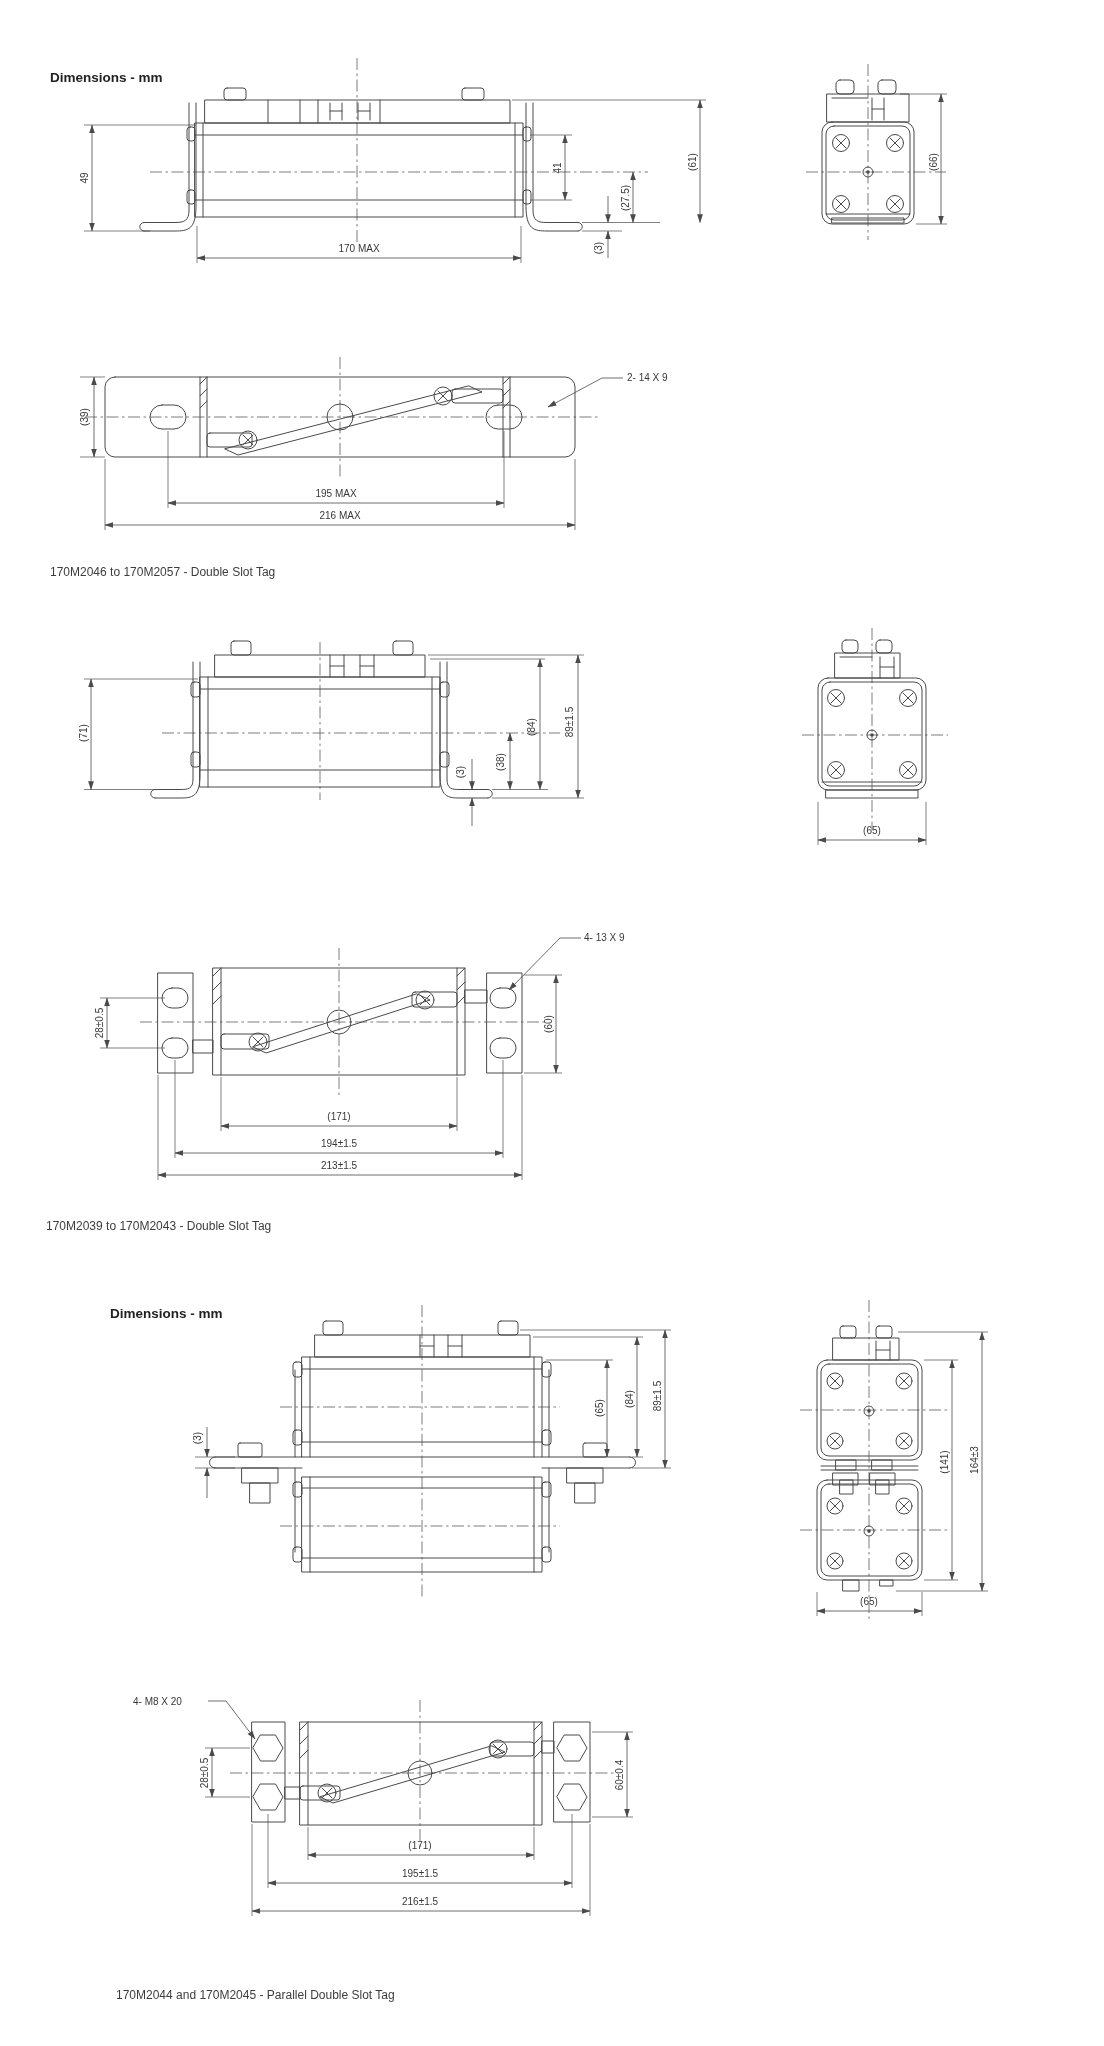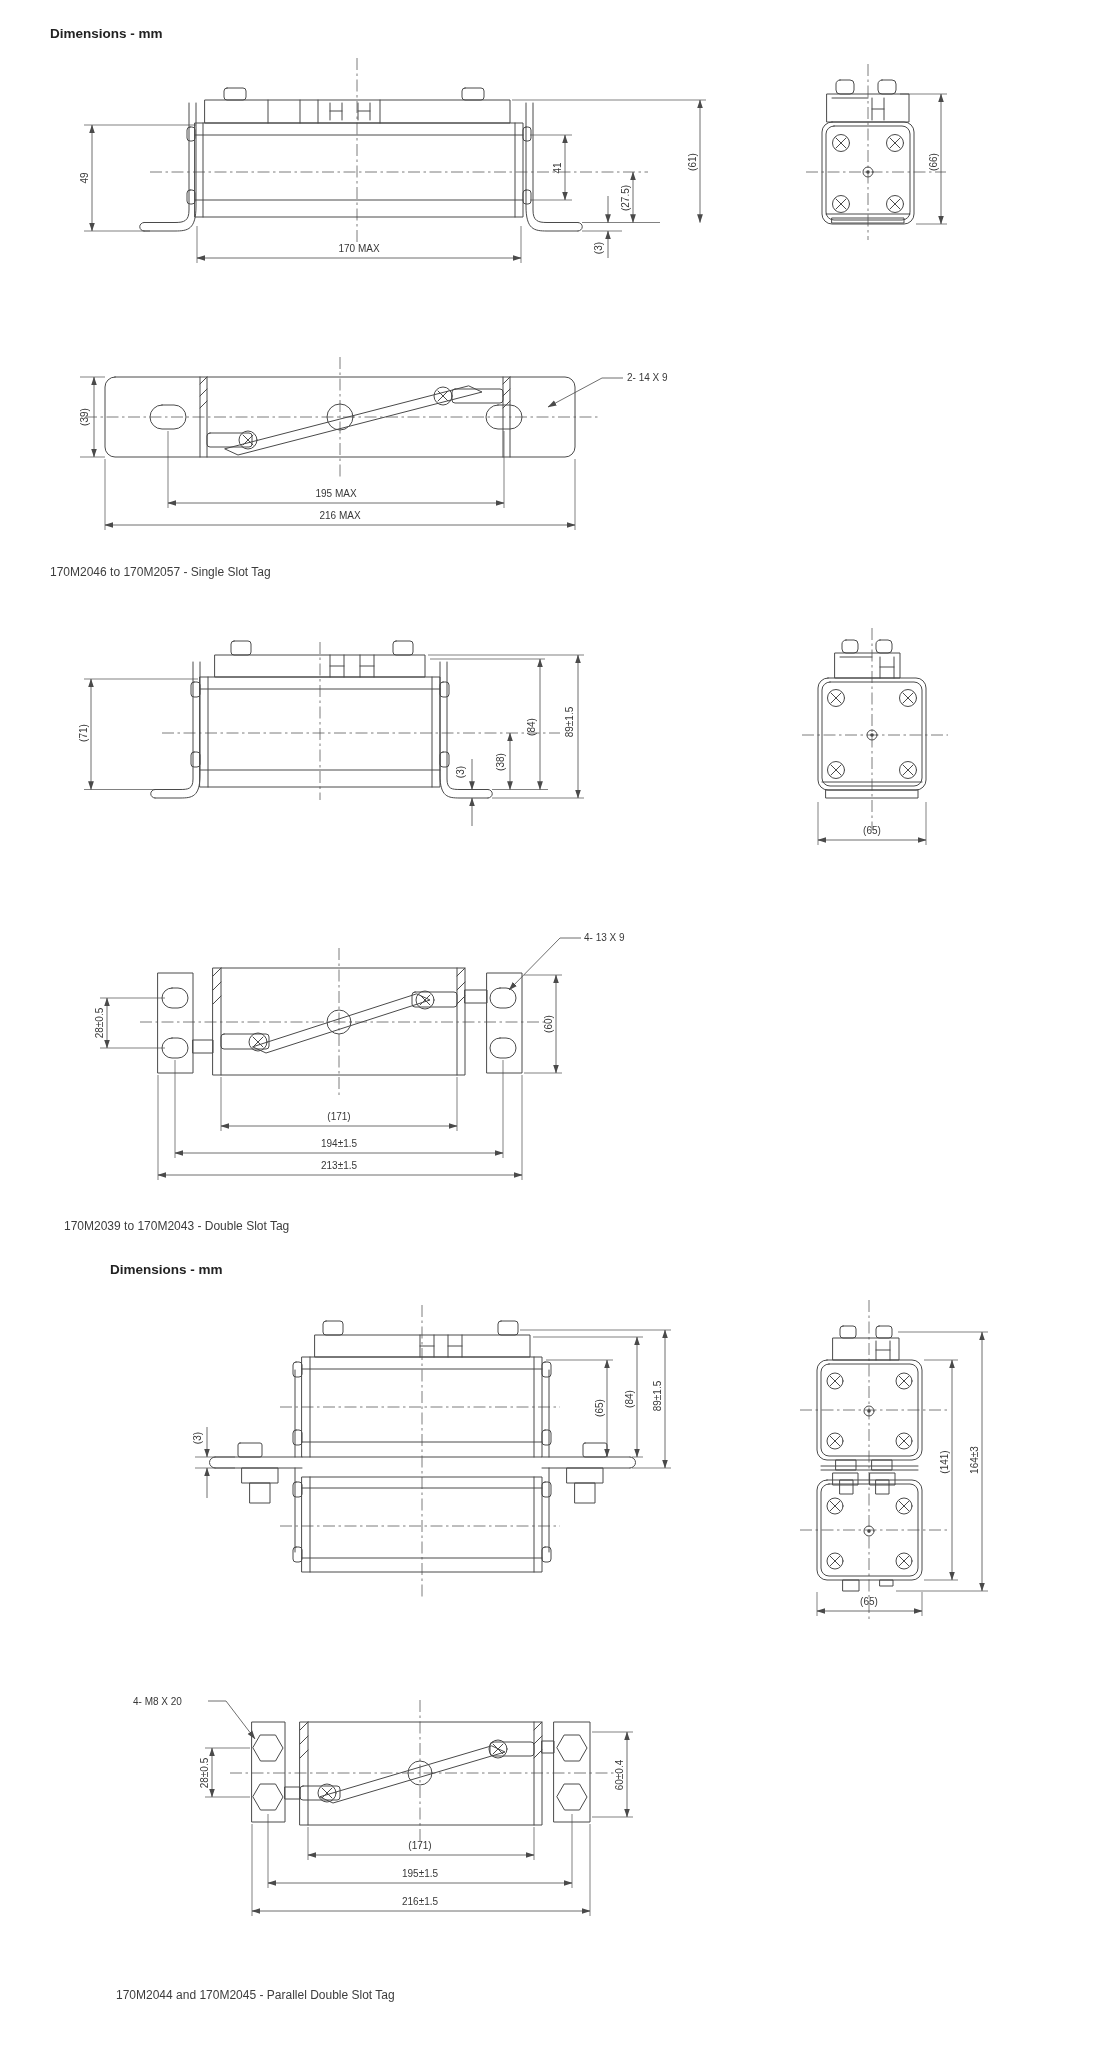--- a/index.html
+++ b/index.html
@@ -1,19 +1,19 @@
 <!DOCTYPE html>
 <html><head>
 <meta charset="utf-8">
 <style>
   html,body{margin:0;padding:0;background:#fff;}
   .page{position:relative;width:1104px;height:2046px;background:#ffffff;overflow:hidden;
         font-family:"Liberation Sans",sans-serif;}
   .page svg{position:absolute;left:0;top:0;}
-  .h1{position:absolute;font-size:13.5px;font-weight:700;color:#222;white-space:nowrap;}
+  .h1{position:absolute;font-size:13.5px;font-weight:700;color:#222;white-space:nowrap;margin-top:44px;}
   .cap{position:absolute;font-size:12px;font-weight:400;color:#3d3d3d;white-space:nowrap;}
   .ln{fill:none;stroke:#4a4a4a;stroke-width:1;stroke-linejoin:round;stroke-linecap:round;}
   .cl{fill:none;stroke:#5a5a5a;stroke-width:.8;stroke-dasharray:12 3.5 2.5 3.5;}
   .xl{fill:none;stroke:#4a4a4a;stroke-width:.7;}
   .dm{fill:none;stroke:#4a4a4a;stroke-width:.8;marker-start:url(#ah);marker-end:url(#ah);}
   .d1{fill:none;stroke:#4a4a4a;stroke-width:.8;marker-end:url(#ah);}
   text.dt{font-family:"Liberation Sans",sans-serif;font-size:10px;fill:#383838;text-anchor:middle;}
   text.dl{font-family:"Liberation Sans",sans-serif;font-size:10px;fill:#383838;text-anchor:start;}
 </style>
 </head>
@@ -396,18 +396,18 @@
     <path class="dm" d="M268,1883 H572"></path>
     <text class="dt" x="420" y="1877">195±1.5</text>
 
     <path class="xl" d="M252,1824 V1916 M590,1824 V1916"></path>
     <path class="dm" d="M252,1911 H590"></path>
     <text class="dt" x="420" y="1905">216±1.5</text>
   </g>
 </svg>
 
 <div class="h1" style="left:50px;top:26px">Dimensions - mm</div>
-<div class="cap" style="left:50px;top:565px">170M2046 to 170M2057 - Single Slot Tag</div>
-<div class="cap" style="left:64px;top:1219px">170M2039 to 170M2043 - Double Slot Tag</div>
+<div class="cap" style="left:50px;top:565px">170M2046 to 170M2057 - Double Slot Tag</div>
+<div class="cap" style="left:46px;top:1219px">170M2039 to 170M2043 - Double Slot Tag</div>
 <div class="h1" style="left:110px;top:1262px">Dimensions - mm</div>
 <div class="cap" style="left:116px;top:1988px">170M2044 and 170M2045 - Parallel Double Slot Tag</div>
 
 </div>
 
 </body></html>

